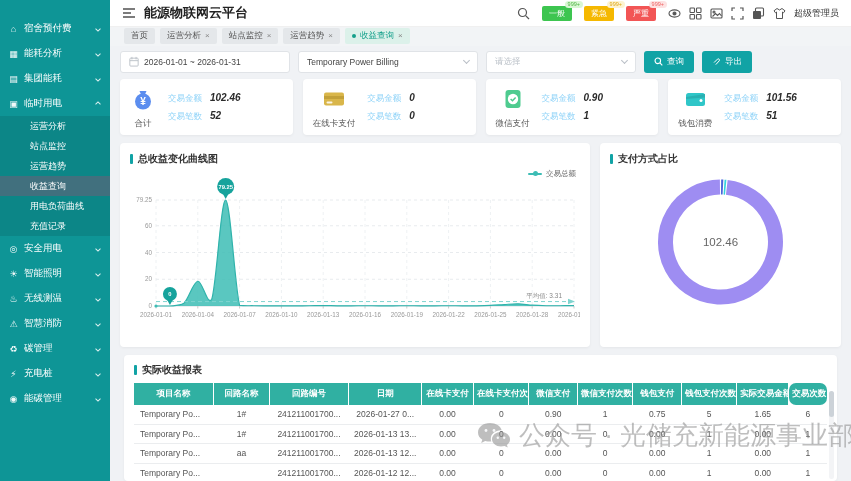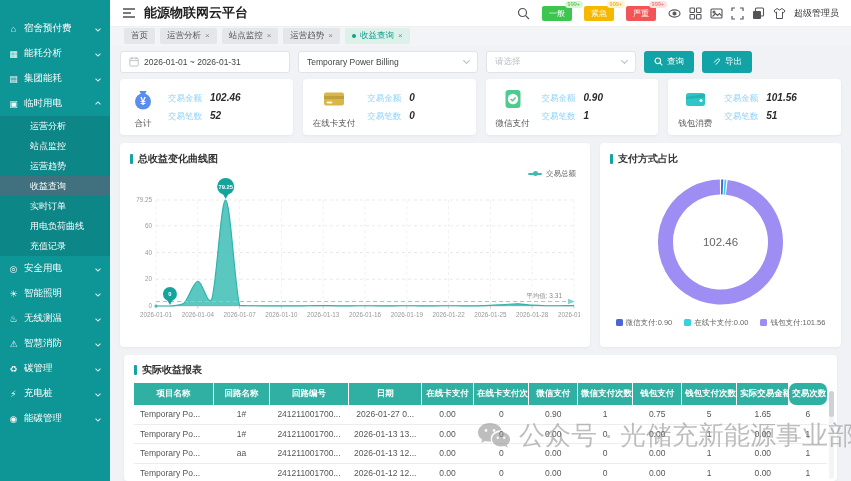--- a/index.html
+++ b/index.html
@@ -109,21 +109,20 @@
         <div class="side-item">
           <span class="s-icon">▣</span>
           <span class="s-label">临时用电</span>
           <span class="chev up"></span>
         </div>
         <div class="side-sub">
           <div class="side-sub-item">运营分析</div>
           <div class="side-sub-item">站点监控</div>
           <div class="side-sub-item">运营趋势</div>
           <div class="side-sub-item active">收益查询</div>
-          <div class="side-sub-item">实时订单</div>
           <div class="side-sub-item">用电负荷曲线</div>
           <div class="side-sub-item">充值记录</div>
         </div>
         <div class="side-item">
           <span class="s-icon">◎</span>
           <span class="s-label">安全用电</span>
           <span class="chev"></span>
         </div>
         <div class="side-item">
           <span class="s-icon">☀</span>
@@ -442,34 +441,20 @@
         <h2 class="sec-title">
             <i class="bar"></i>
             <span>支付方式占比</span>
           </h2>
         <svg id="donut-svg" width="221" height="150" viewBox="0 0 221 150">
             <path d="M111.05,21A55,55 0 0 1 112.96,21.06" fill="none" stroke="#4b65d9" stroke-width="15"></path>
             <path d="M114.06,21.12A55,55 0 0 1 115.7,21.25" fill="none" stroke="#35d3de" stroke-width="15"></path>
             <path d="M116.79,21.36A55,55 0 1 1 109.95,21" fill="none" stroke="#9e8df2" stroke-width="15"></path>
             <text x="110.5" y="80" font-size="11.5" fill="#666" text-anchor="middle">102.46</text>
           </svg>
-        <div class="donut-legend" id="donut-legend">
-            <span class="dl-item">
-              <i style="background: rgb(75, 101, 217);"></i>
-              <span>微信支付:0.90</span>
-            </span>
-            <span class="dl-item">
-              <i style="background: rgb(53, 211, 222);"></i>
-              <span>在线卡支付:0.00</span>
-            </span>
-            <span class="dl-item">
-              <i style="background: rgb(158, 141, 242);"></i>
-              <span>钱包支付:101.56</span>
-            </span>
-          </div>
       </section>
     </div>
 
     <section class="panel table-panel">
       <h2 class="sec-title">
           <i class="bar"></i>
           <span>实际收益报表</span>
         </h2>
       <table>
         <colgroup id="tbl-cols">

